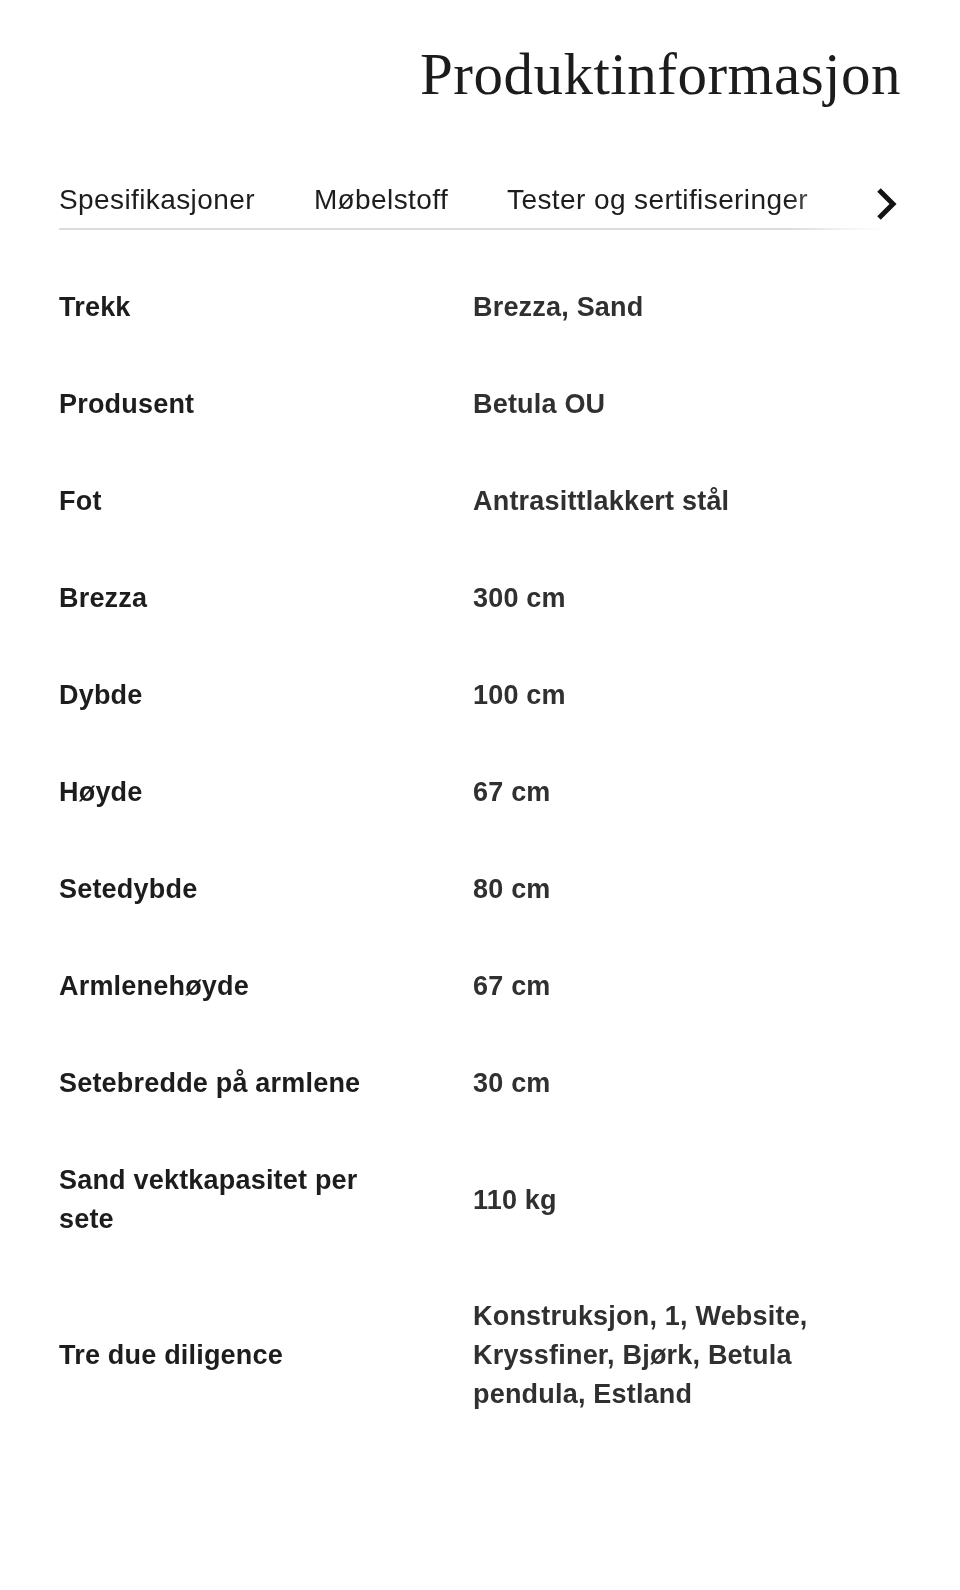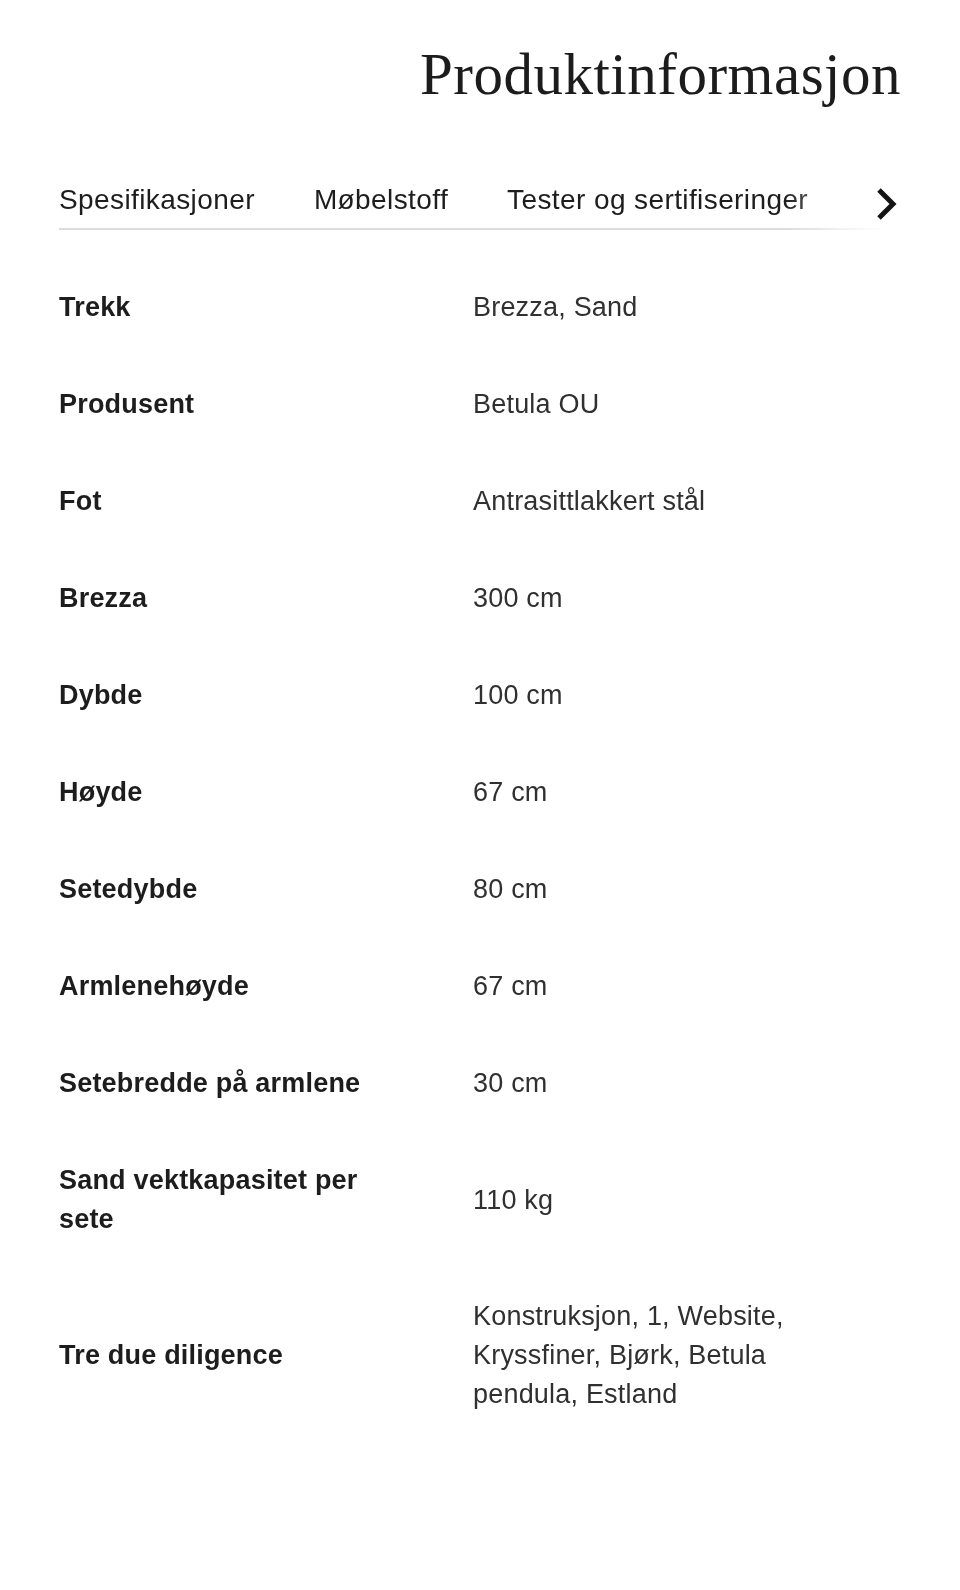--- a/index.html
+++ b/index.html
@@ -96,21 +96,21 @@
   .spec-label {
     flex: 0 0 414px;
     box-sizing: border-box;
     padding-right: 58px;
     font-weight: 700;
     letter-spacing: 0.2px;
     color: #1d1d1d;
   }
   .spec-value {
     max-width: 360px;
-    font-weight: 400;
+    font-weight: 700;
     letter-spacing: 0.2px;
     color: #303030;
   }
 </style>
 </head>
 <body>
 
 <div class="header">
   <h1 class="page-title">Produktinformasjon</h1>
 </div>

